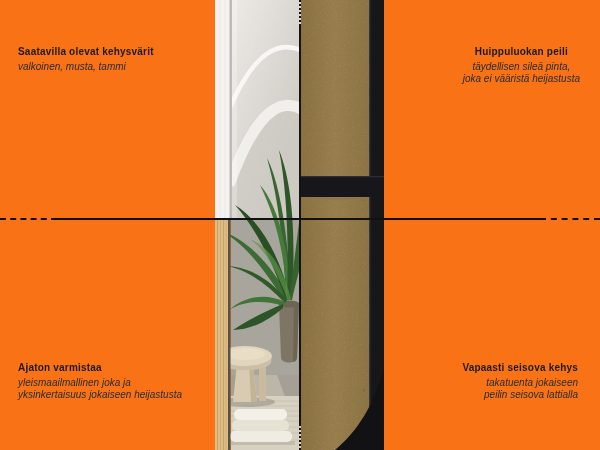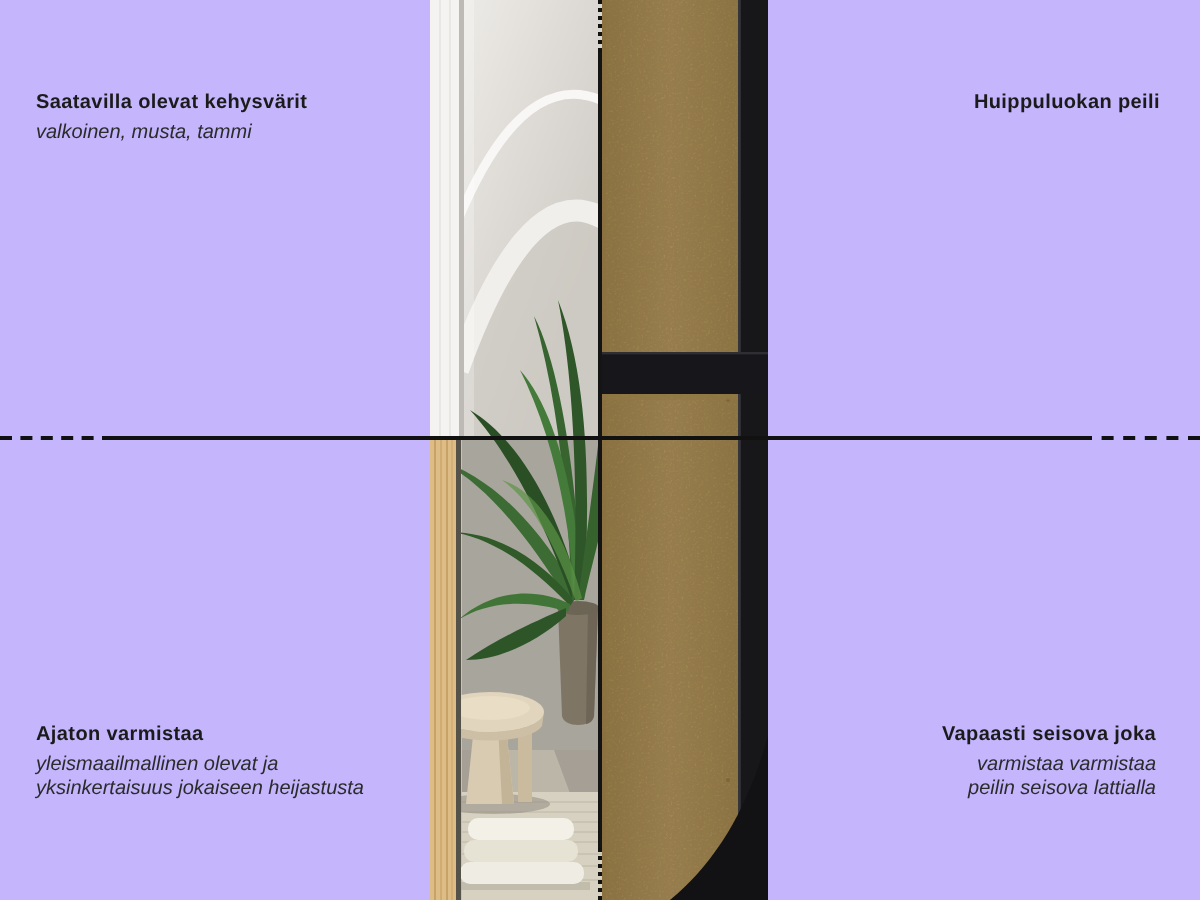--- a/index.html
+++ b/index.html
@@ -1,20 +1,20 @@
 <!DOCTYPE html>
 <html><head>
 <meta charset="utf-8">
 <style>
   html,body{margin:0;padding:0;}
   body{
     width:600px;height:450px;background:#ffffff;overflow:hidden;
     font-family:"Liberation Sans","DejaVu Sans",sans-serif;
   }
-  .stage{position:relative;width:600px;height:450px;background:#c4b5fd;}
+  .stage{position:relative;width:600px;height:450px;background:#f97316;}
 
   
   .photo{position:absolute;left:215px;top:0;width:169px;height:450px;z-index:1;display:flex;}
   .front-view{width:86px;height:450px;}
   .back-view{width:83px;height:450px;}
   .seam{position:absolute;left:299px;top:24px;width:2.2px;height:401px;background:#141414;z-index:2;}
 
   
   .hline-dash-left{position:absolute;top:218px;left:0;width:57px;height:0;border-top:2px dashed #111;z-index:3;}
   .hline-solid{position:absolute;top:218px;left:57px;width:483px;height:1.7px;background:#111;z-index:3;}
@@ -170,31 +170,35 @@
 
   <div class="note tl">
     <h3>Saatavilla olevat kehysvärit</h3>
     <p>
       <span>valkoinen, musta, tammi</span>
     </p>
   </div>
 
   <div class="note tr">
     <h3>Huippuluokan peili</h3>
+    <p>
+      <span>täydellisen sileä pinta,</span>
+      <span>joka ei vääristä heijastusta</span>
+    </p>
   </div>
 
   <div class="note bl">
     <h3>Ajaton varmistaa</h3>
     <p>
-      <span>yleismaailmallinen olevat ja</span>
+      <span>yleismaailmallinen joka ja</span>
       <span>yksinkertaisuus jokaiseen heijastusta</span>
     </p>
   </div>
 
   <div class="note br">
-    <h3>Vapaasti seisova joka</h3>
-    <p>
-      <span>varmistaa varmistaa</span>
+    <h3>Vapaasti seisova kehys</h3>
+    <p>
+      <span>takatuenta jokaiseen</span>
       <span>peilin seisova lattialla</span>
     </p>
   </div>
 
 </div>
 
 </body></html>

